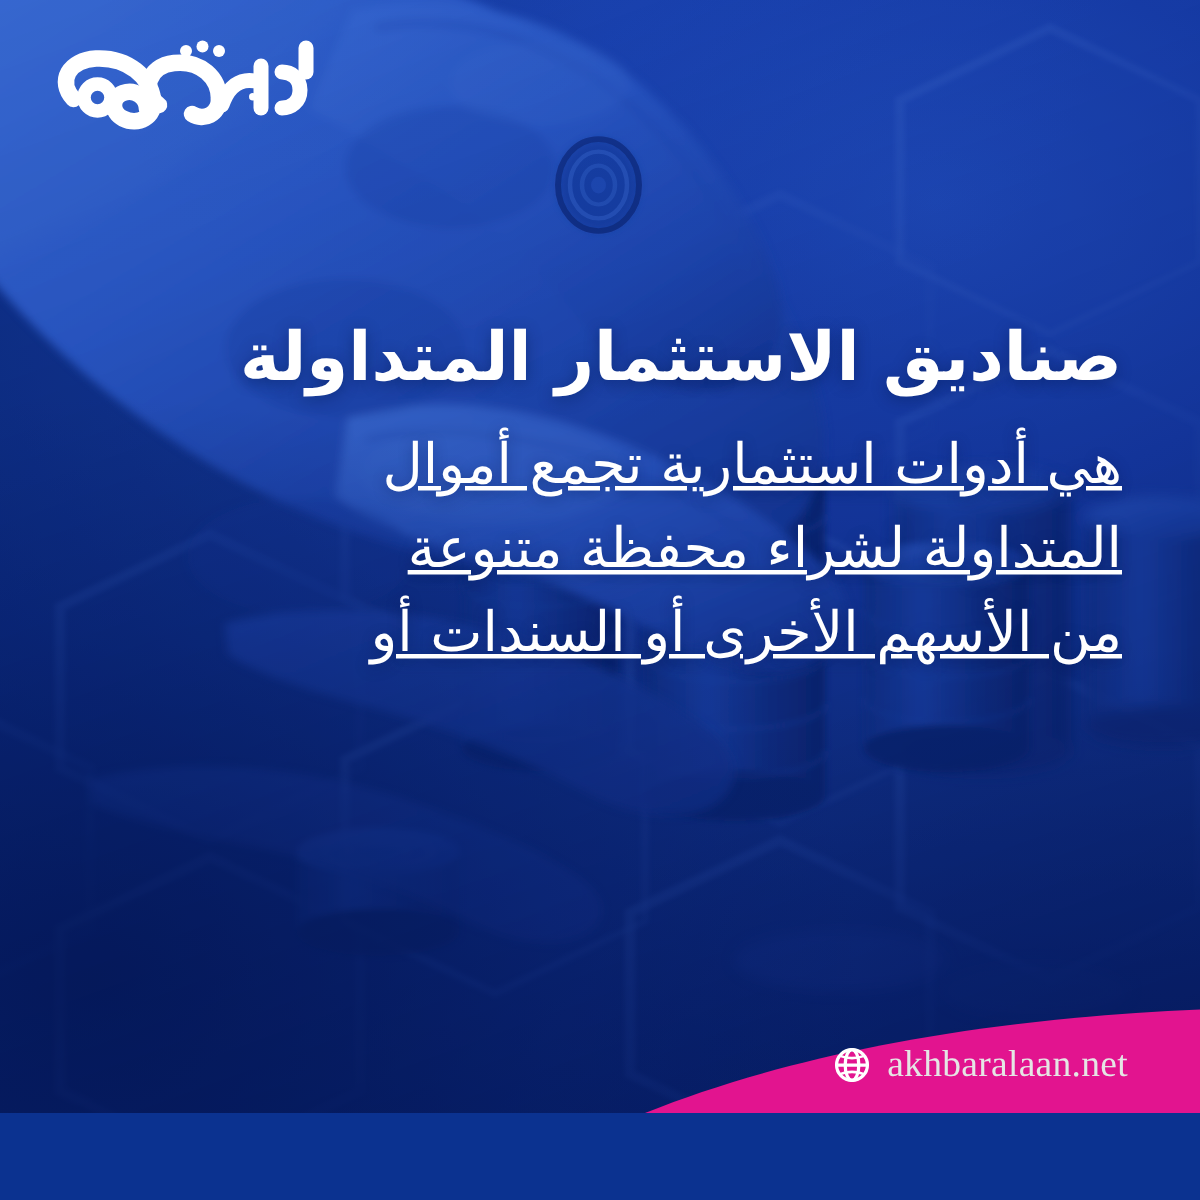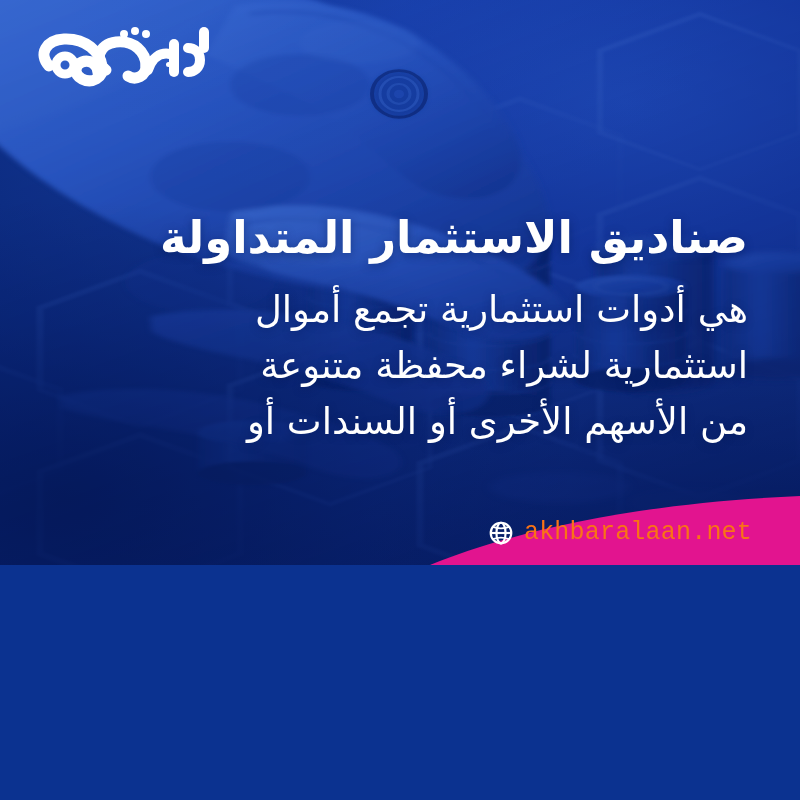--- a/index.html
+++ b/index.html
@@ -7,21 +7,21 @@
 
   html, body {
     width:800px; height:800px;
     background:#0b3290;
     font-family:"DejaVu Sans","Liberation Sans",sans-serif;
     overflow:hidden;
   }
 
   #card {
     position:relative;
-    width:800px; height:565px;
+    width:800px; height:742px;
     overflow:hidden;
     background:#103a9e;
   }
 
   
   .bg-layer { position:absolute; inset:0; }
 
   
   .bg-base {
     background:
@@ -74,41 +74,41 @@
     letter-spacing:0;
     text-shadow:0 2px 10px rgba(4,24,80,.45);
   }
   .body-text {
     margin-top:12px;
     font-size:37px;
     font-weight:400;
     line-height:1.52;
     text-shadow:0 2px 9px rgba(4,24,80,.42);
   }
-  .body-text .ln { display:block; }
+  .body-text .ln { display:block;text-decoration:underline; }
 
   
   .footer-band {
     position:absolute; left:0; bottom:0; width:800px; height:86px;
   }
   .footer-band svg { display:block; width:100%; height:100%; }
 
   .footer-url {
     position:absolute;
     left:auto; right:48px; bottom:18px;
     display:flex; align-items:center; gap:10px;
     direction:ltr;
   }
   .globe-icon { width:26px; height:26px; display:block; flex:0 0 auto; }
   .url-text {
-    color:#f97316;
+    color:#e5e5e5;
     font-size:25px;
     font-weight:500;
     letter-spacing:.2px;
-    font-family:Liberation Mono, monospace;
+    font-family:Liberation Serif, serif;
   }
 </style>
 </head>
 <body>
 
 <div id="card">
 
   <div class="bg-layer bg-base"></div>
 
   <div class="bg-layer hex-mesh">
@@ -342,21 +342,21 @@
 
   <div class="content">
 
     <div class="headline">
       <span class="ln">صناديق الاستثمار</span>
       <span class="ln">المتداولة</span>
     </div>
 
     <div class="body-text">
       <span class="ln">هي أدوات استثمارية تجمع أموال</span>
-      <span class="ln">استثمارية لشراء محفظة متنوعة</span>
+      <span class="ln">المتداولة لشراء محفظة متنوعة</span>
       <span class="ln">من الأسهم الأخرى أو السندات أو</span>
     </div>
 
   </div>
 
   <div class="footer-band">
     <svg viewBox="0 0 800 86" preserveAspectRatio="none" aria-hidden="true">
       <path d="M430,86 C520,50 640,24 800,17 L800,86 Z" fill="#e2148f"></path>
     </svg>
   </div>

